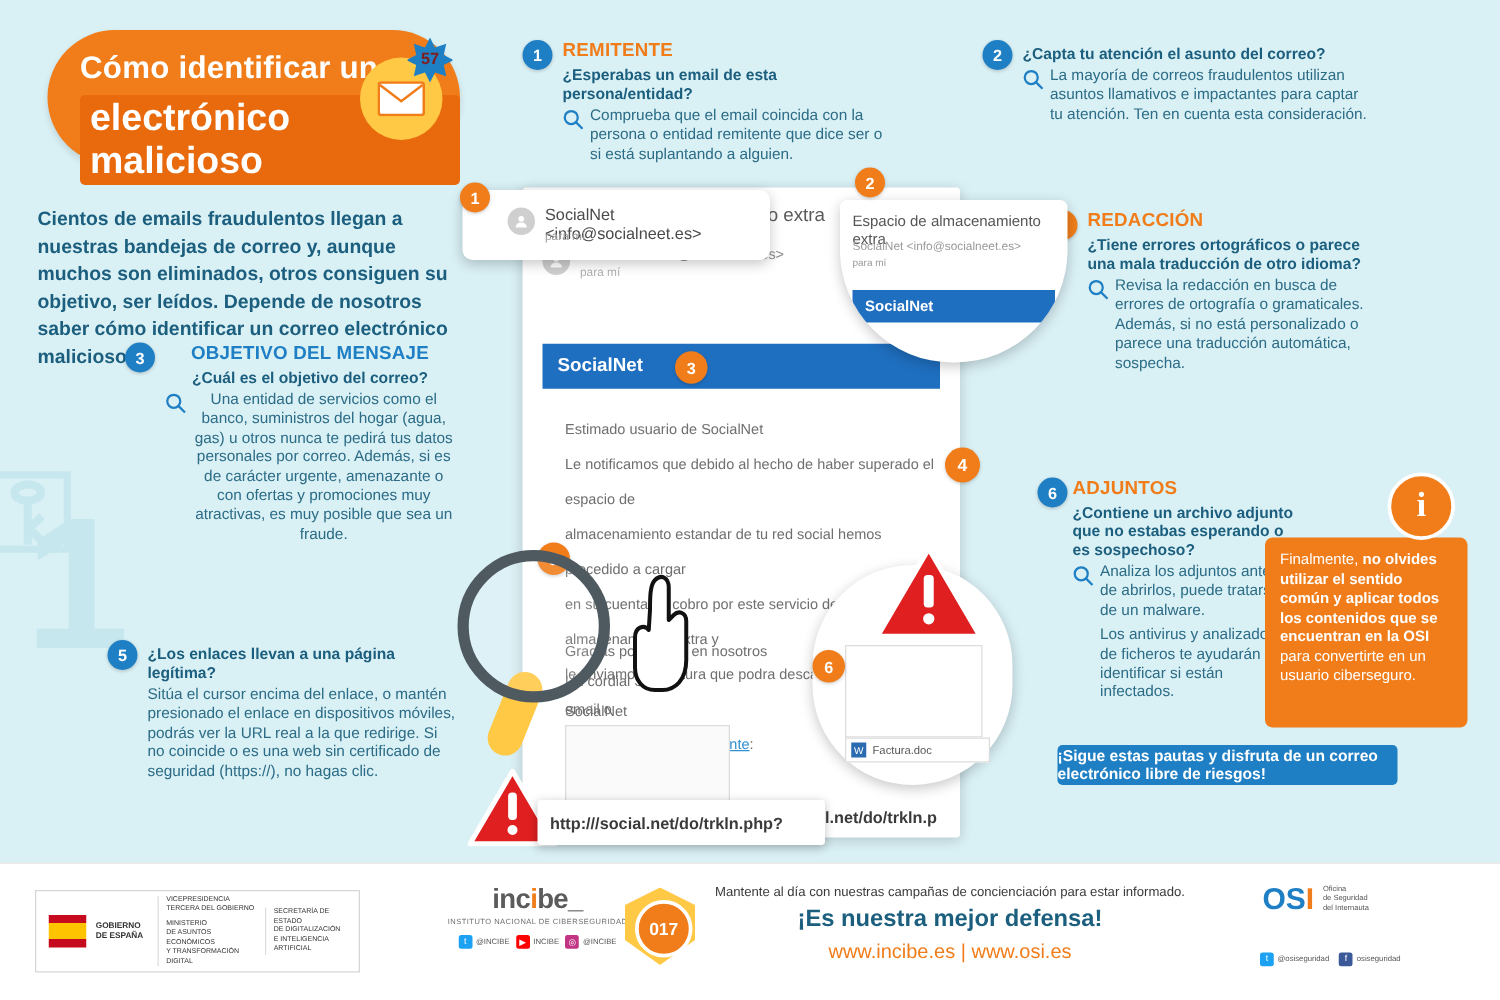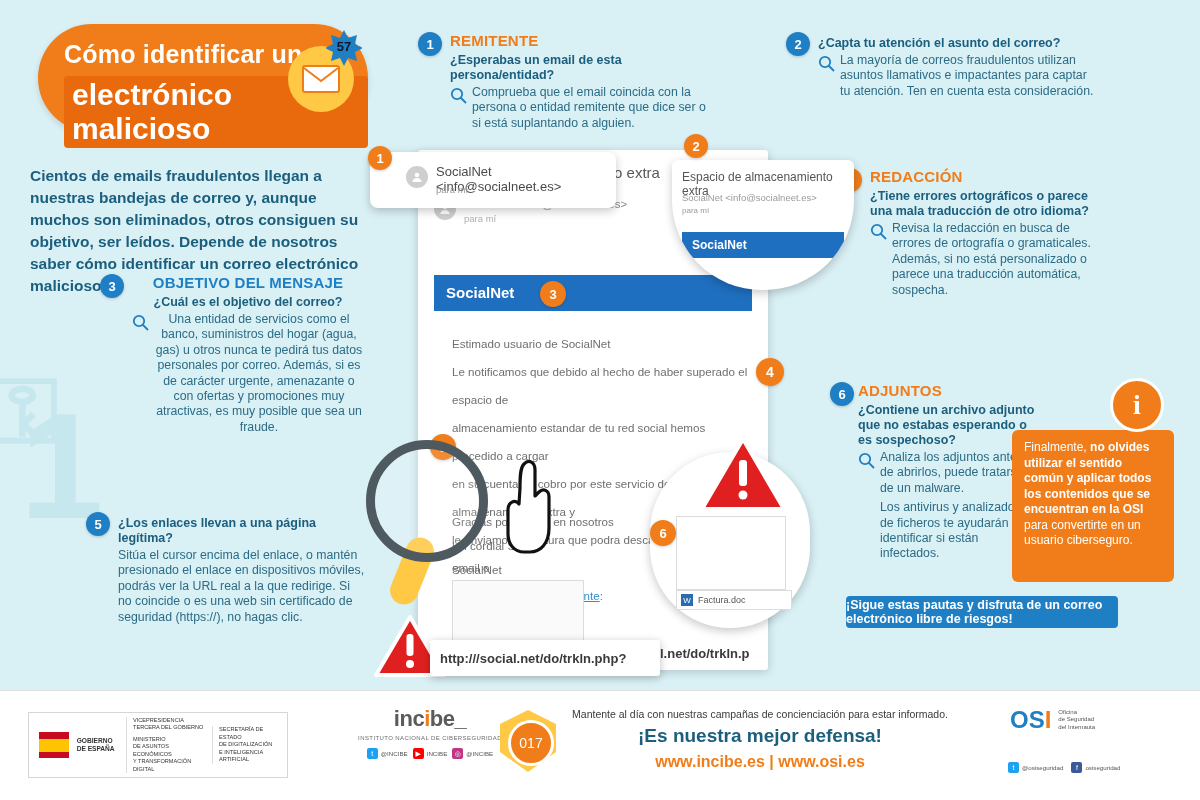--- a/index.html
+++ b/index.html
@@ -29,21 +29,21 @@
     background:#e96a0d;padding:2px 8px;border-radius:4px;
   }
   .title-badge .envelope{
     position:absolute;right:14px;top:22px;width:66px;height:66px;border-radius:50%;
     background:#ffc845;display:flex;align-items:center;justify-content:center;
   }
   .title-badge .envelope svg{width:38px;height:28px;}
   .star-57{
     position:absolute;right:6px;top:6px;width:36px;height:36px;
   }
-  .star-57 span{position:absolute;left:0;top:9px;width:36px;text-align:center;color:#0f172a;font-size:13px;font-weight:bold;}
+  .star-57 span{position:absolute;left:0;top:9px;width:36px;text-align:center;color:#7f1d1d;font-size:13px;font-weight:bold;}
 
   
   .intro{
     position:absolute;left:30px;top:165px;width:330px;
     color:#1b5e7e;font-size:15.5px;font-weight:bold;line-height:22px;
   }
 
   
   .num{
     position:absolute;border-radius:50%;color:#fff;font-weight:bold;
@@ -142,25 +142,25 @@
   .gob-txt{font-size:5.6px;color:#333;line-height:7.4px;}
   .gob-txt strong{font-size:6.6px;}
   .incibe{position:absolute;left:340px;top:706px;width:180px;text-align:center;}
   .incibe .logo{font-size:22px;font-weight:bold;color:#5b5b5b;letter-spacing:-.5px;}
   .incibe .logo i{color:#f07d1a;font-style:normal;}
   .incibe .sub{font-size:6px;color:#6d6d6d;letter-spacing:.4px;margin-top:3px;}
   .socials{display:flex;gap:5px;justify-content:center;margin-top:7px;}
   .soc{display:flex;align-items:center;gap:3px;font-size:6.2px;color:#555;}
   .soc .ic{width:11px;height:11px;border-radius:2px;display:flex;align-items:center;justify-content:center;color:#fff;font-size:7px;}
   .badge017{position:absolute;left:500px;top:710px;width:56px;height:62px;}
-  .badge017 .inner{position:absolute;left:8px;top:10px;width:40px;height:40px;border-radius:50%;background:#f07d1a;border:3px solid #fff;display:flex;align-items:center;justify-content:center;color:#fff;font-size:14px;font-weight:normal;}
+  .badge017 .inner{position:absolute;left:8px;top:10px;width:40px;height:40px;border-radius:50%;background:#f07d1a;border:3px solid #fff;display:flex;align-items:center;justify-content:center;color:#fff;font-size:14px;font-weight:bold;}
   .center-foot{position:absolute;left:570px;top:708px;width:380px;text-align:center;}
   .center-foot .l1{font-size:10.5px;color:#3a3a3a;}
   .center-foot .l2{font-size:19px;color:#1b5e7e;font-weight:bold;margin-top:5px;}
-  .center-foot .l3{font-size:16px;color:#f07d1a;font-weight:bold;margin-top:6px;}
+  .center-foot .l3{font-size:16px;color:#f07d1a;font-weight:normal;margin-top:6px;}
   .osi{position:absolute;left:1010px;top:706px;display:flex;align-items:center;gap:7px;}
   .osi .o{font-size:24px;font-weight:bold;color:#1f7fc4;}
   .osi .o i{color:#f07d1a;font-style:normal;}
   .osi .txt{font-size:6px;color:#555;line-height:7.5px;}
   .osi-soc{position:absolute;left:1008px;top:762px;display:flex;gap:8px;}
 </style>
 </head>
 <body>
 
 <div id="canvas">

